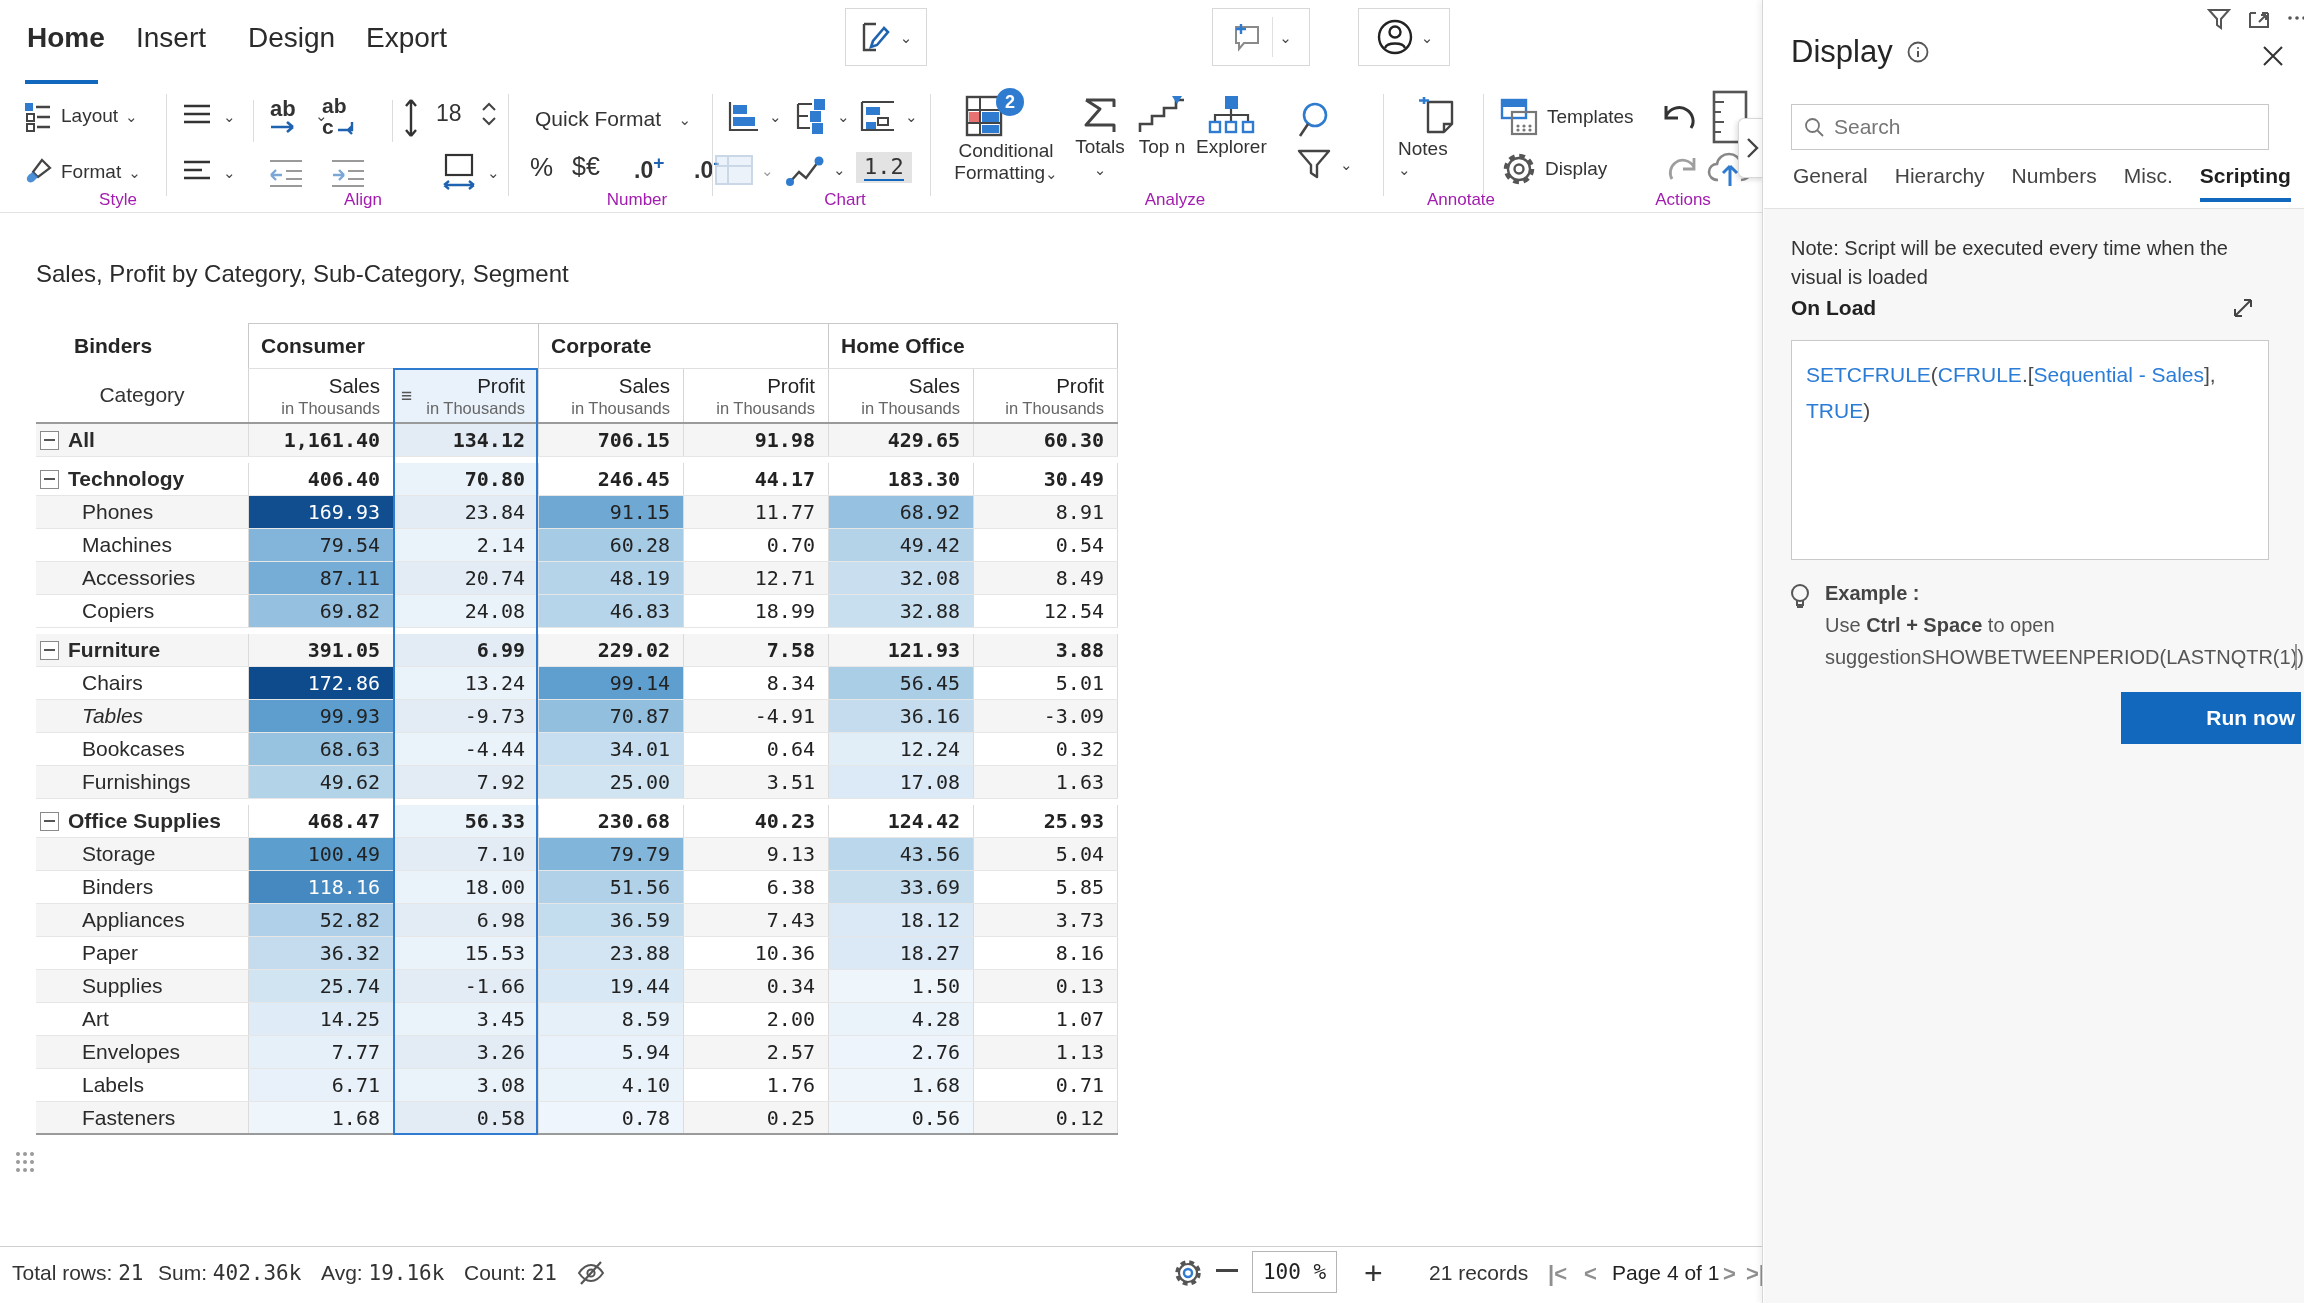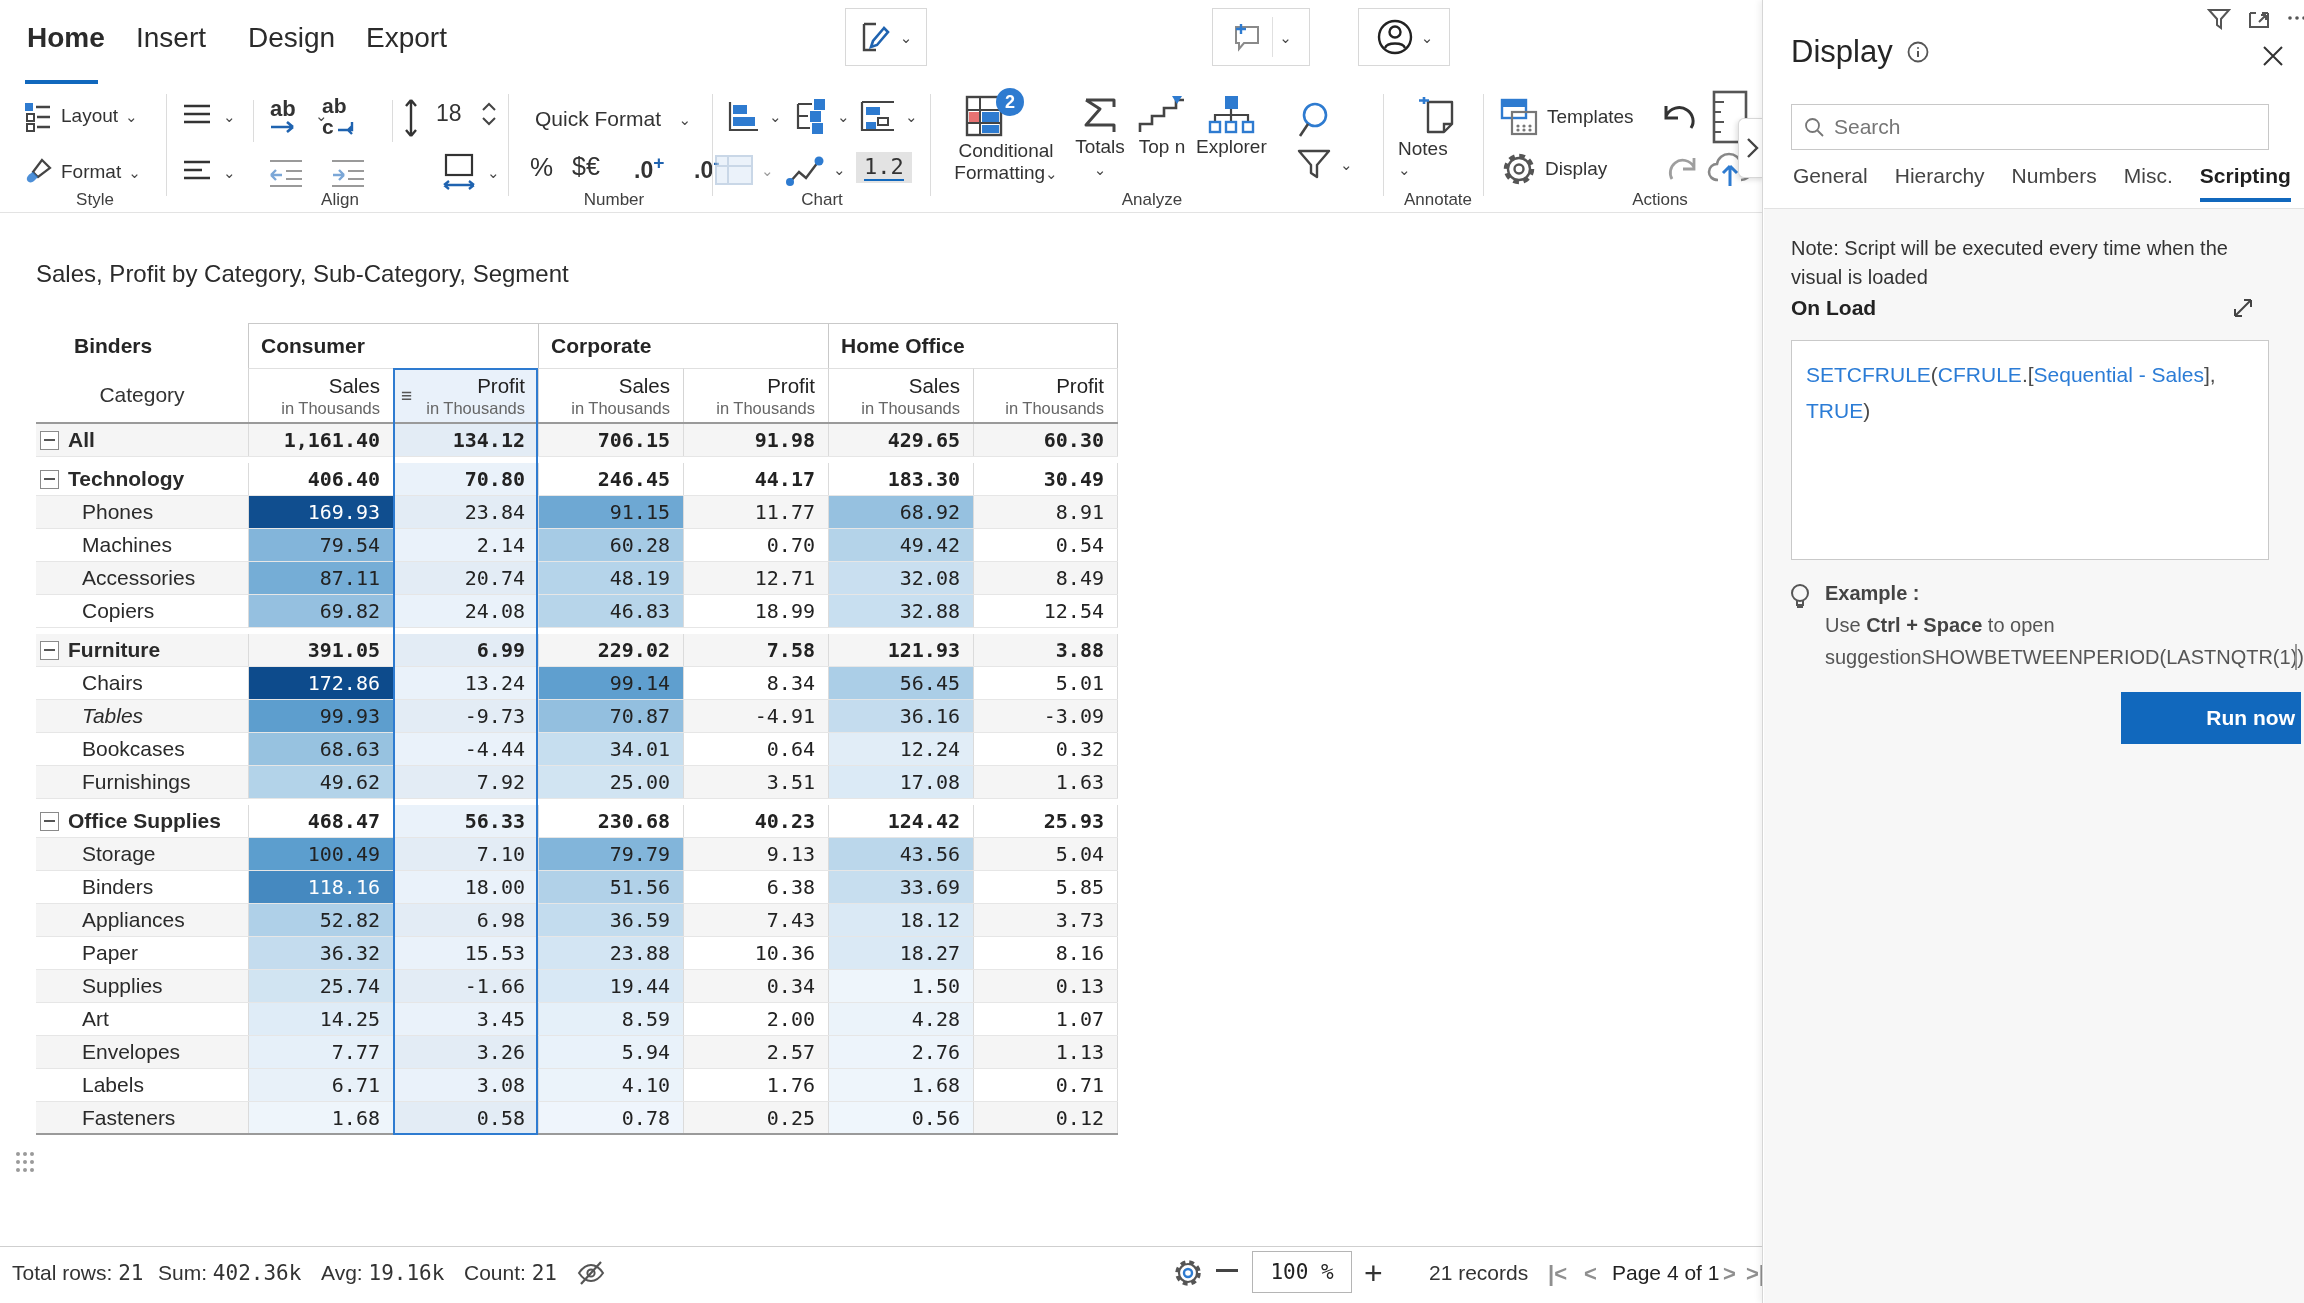--- a/index.html
+++ b/index.html
@@ -12,21 +12,21 @@
   
   #main{position:absolute;left:0;top:0;width:1762px;height:1303px;background:#fff;overflow:hidden;}
   
   .menu-tab{position:absolute;top:22px;font-size:28px;color:#2b2b2b;cursor:pointer;}
   .menu-tab.active{font-weight:700;}
   .menu-underline{position:absolute;top:80px;height:4px;background:#1168bd;}
   .topbtn{position:absolute;top:8px;height:58px;background:#fff;border:1px solid #d8d8d8;display:flex;align-items:center;justify-content:center;gap:6px;box-sizing:border-box;}
   
   #ribbon{position:absolute;left:0;top:86px;width:1762px;height:127px;border-bottom:1px solid #e3e3e3;box-sizing:border-box;}
   .rdiv{position:absolute;top:8px;height:102px;width:1px;background:#dcdcdc;}
-  .glabel{position:absolute;top:104px;font-size:17px;color:#404040;transform:translateX(-50%);}
+  .glabel{position:absolute;top:104px;font-size:17px;color:#a21caf;transform:translateX(-50%);margin-left:23px;}
   .rlabel{font-size:19px;color:#333;}
   .chev{font-size:15px;color:#444;line-height:1;}
   .ribbon-item{position:absolute;display:flex;align-items:center;gap:7px;cursor:pointer;}
   .numglyph{font-size:23px;color:#333;font-weight:600;}
   .sup{color:#1f63b0;font-weight:700;}
   
   #pivot{position:absolute;left:36px;top:323px;width:1082px;}
   .hrow1{display:flex;height:45px;}
   .hrow2{display:flex;height:56px;border-bottom:2px solid #9a9a9a;box-sizing:border-box;}
   .hseg{width:212px;display:flex;align-items:center;padding-left:38px;box-sizing:border-box;font-size:21px;font-weight:700;}
@@ -49,21 +49,21 @@
   .lblcell .exp{width:17px;height:17px;border:1px solid #8a8a8a;margin-left:4px;margin-right:9px;position:relative;background:#fff;flex:0 0 auto;}
   .lblcell .exp::after{content:"";position:absolute;left:3px;right:3px;top:7px;height:2px;background:#555;}
   .vcell{width:145px;box-sizing:border-box;border-left:1px solid #dbdbdb;display:flex;align-items:center;
          justify-content:flex-end;padding-right:13px;font-family:"DejaVu Sans Mono",monospace;font-size:20px;color:#222;}
   .vcell.last{border-right:1px solid #dbdbdb;}
   .bold{font-weight:700;}
   #selcol-overlay{position:absolute;left:357px;top:45px;width:145px;height:767px;border:2px solid #2e7bd0;box-sizing:border-box;pointer-events:none;}
   
   #statusbar{position:absolute;left:0;top:1246px;width:1762px;height:57px;border-top:1px solid #cfcfcf;box-sizing:border-box;font-size:21px;color:#333;}
   .sb{position:absolute;top:14px;white-space:nowrap;}
-  .zoombox{position:absolute;left:1252px;top:4px;width:100px;height:42px;border:1px solid #b5b5b5;background:#fff;
+  .zoombox{position:absolute;left:1252px;top:4px;width:85px;height:42px;border:1px solid #b5b5b5;background:#fff;
            display:flex;align-items:center;justify-content:center;font-family:"DejaVu Sans Mono",monospace;font-size:21px;color:#222;box-sizing:border-box;}
   .pgch{color:#8f8f8f;font-size:22px;font-weight:600;}
   
   #panel{position:absolute;left:1762px;top:0;width:542px;height:1303px;background:#fff;border-left:1px solid #d6d6d6;box-sizing:border-box;box-shadow:-3px 0 6px rgba(0,0,0,.06);}
   #panel-body-bg{position:absolute;left:1px;top:209px;right:0;bottom:0;background:#f7f7f7;}
   .ptab{font-size:21px;color:#444;padding-bottom:10px;cursor:pointer;}
   .ptab.active{color:#1f1f1f;font-weight:700;border-bottom:4px solid #1168bd;}
   #searchbox{position:absolute;left:28px;top:104px;width:478px;height:46px;border:1px solid #c8c8c8;background:#fff;
              display:flex;align-items:center;gap:10px;padding-left:12px;box-sizing:border-box;}
   #searchbox .ph{font-size:21px;color:#767676;}

